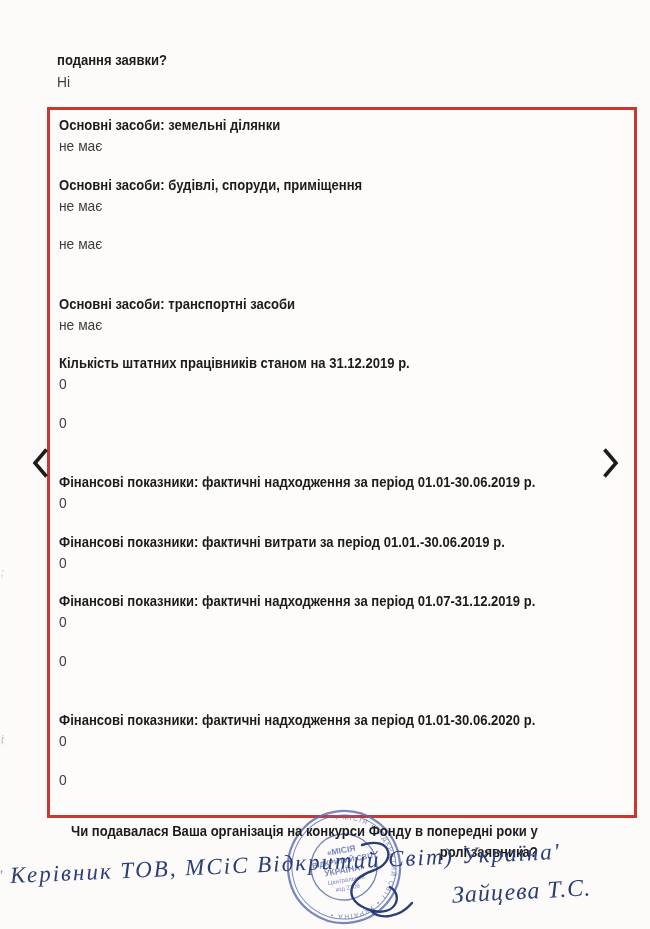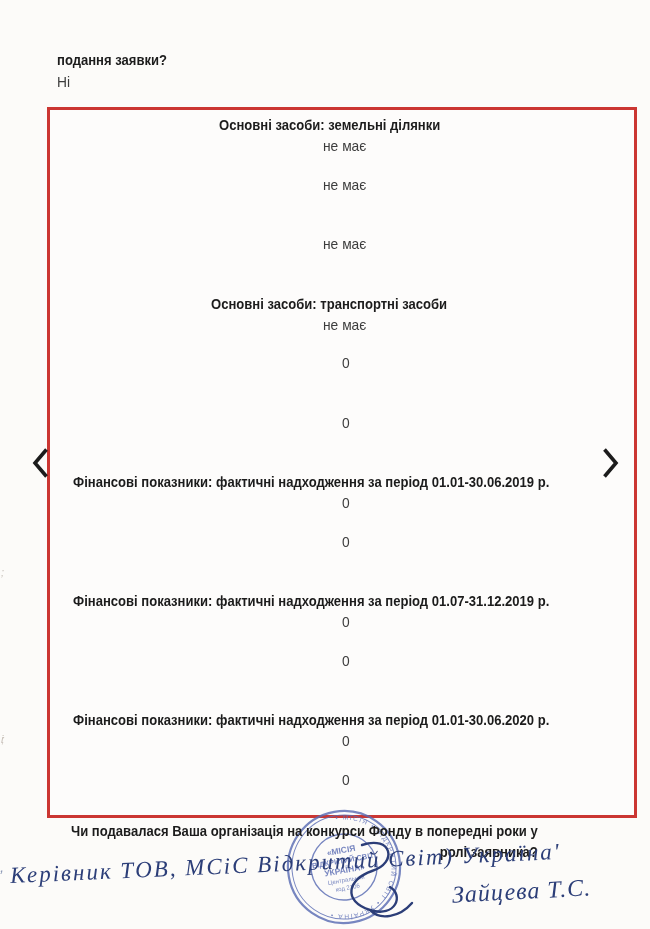--- a/index.html
+++ b/index.html
@@ -13,21 +13,21 @@
   .cond-a{display:inline-block;transform:scaleX(.92);transform-origin:0 50%;white-space:nowrap;}
   .q-text{font-weight:bold;font-size:15px;line-height:21px;color:#1c1c1c;}
   .a-text{font-weight:normal;font-size:15px;line-height:21px;color:#3d3d3d;}
 
   .intro{position:absolute;left:57px;top:49px;}
   .intro .a-text{display:block;margin-top:1px;}
 
   .redbox{
     position:absolute;left:47px;top:107px;width:575px;height:701px;
     border:3px solid #cb3632;background:rgba(255,255,255,.35);
-    padding:4px 0 0 9px;box-sizing:content-box;z-index:1;text-align:center;
+    padding:4px 0 0 9px;box-sizing:content-box;z-index:1;
   }
   .qa-row{height:42px;margin-bottom:17.5px;}
 
   .nav-arrow{position:absolute;z-index:4;cursor:pointer;background:none;border:none;padding:0;}
   .nav-prev{left:32px;top:447px;}
   .nav-next{left:602px;top:447px;}
 
   .footer-q{position:absolute;left:71px;top:820px;z-index:3;text-align:right;}
   .footer-q .line{display:block;}
 
@@ -58,40 +58,43 @@
   <span class="q-text cond">подання заявки?</span><br>
   <span class="a-text cond-a">Ні</span>
 </div>
 
 <div class="redbox">
   <div class="qa-row">
     <div><span class="q-text cond">Основні засоби: земельні ділянки</span></div>
     <div><span class="a-text cond-a">не має</span></div>
   </div>
   <div class="qa-row">
+    <div><span class="q-text cond">Основні засоби: будівлі, споруди, приміщення</span></div>
     <div><span class="a-text cond-a">не має</span></div>
   </div>
   <div class="qa-row">
     <div><span class="a-text cond-a">не має</span></div>
   </div>
   <div class="qa-row">
     <div><span class="q-text cond">Основні засоби: транспортні засоби</span></div>
     <div><span class="a-text cond-a">не має</span></div>
   </div>
   <div class="qa-row">
+    <div><span class="q-text cond">Кількість штатних працівників станом на 31.12.2019 р.</span></div>
     <div><span class="a-text cond-a">0</span></div>
   </div>
   <div class="qa-row">
     <div><span class="a-text cond-a">0</span></div>
   </div>
   <div class="qa-row">
     <div><span class="q-text cond">Фінансові показники: фактичні надходження за період 01.01-30.06.2019 р.</span></div>
     <div><span class="a-text cond-a">0</span></div>
   </div>
   <div class="qa-row">
+    <div><span class="q-text cond">Фінансові показники: фактичні витрати за період 01.01.-30.06.2019 р.</span></div>
     <div><span class="a-text cond-a">0</span></div>
   </div>
   <div class="qa-row">
     <div><span class="q-text cond">Фінансові показники: фактичні надходження за період 01.07-31.12.2019 р.</span></div>
     <div><span class="a-text cond-a">0</span></div>
   </div>
   <div class="qa-row">
     <div><span class="a-text cond-a">0</span></div>
   </div>
   <div class="qa-row">

